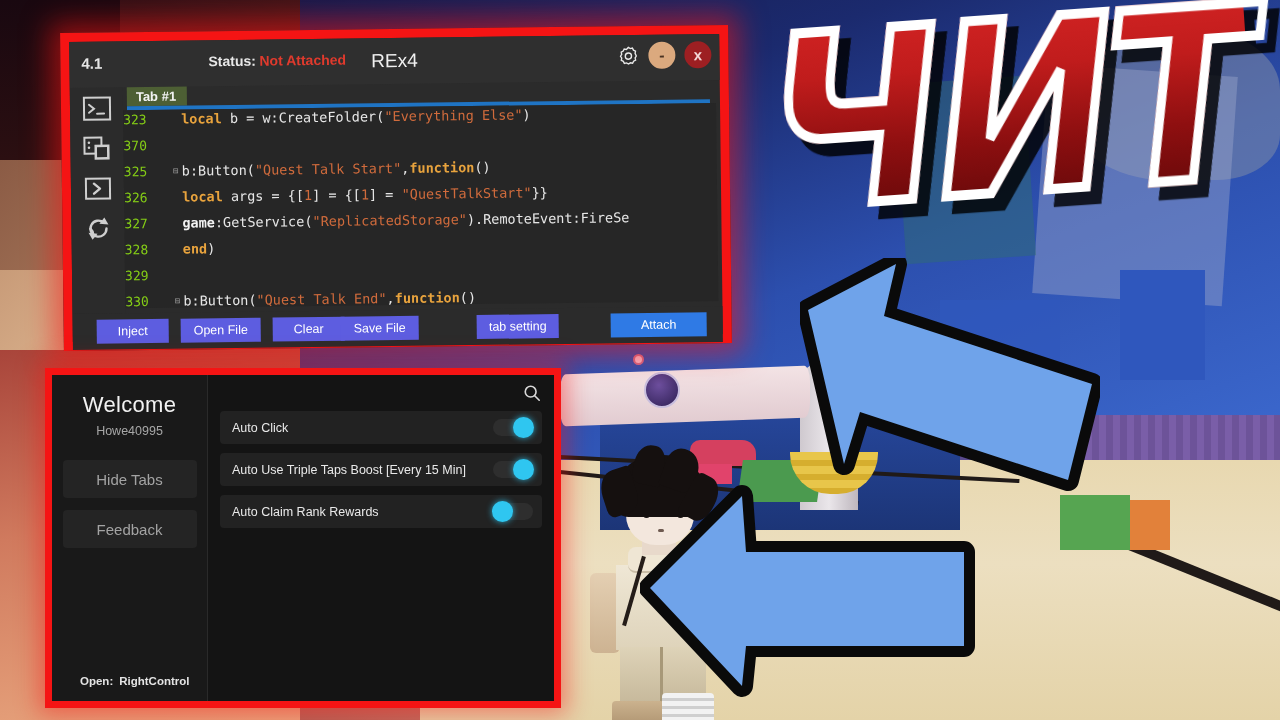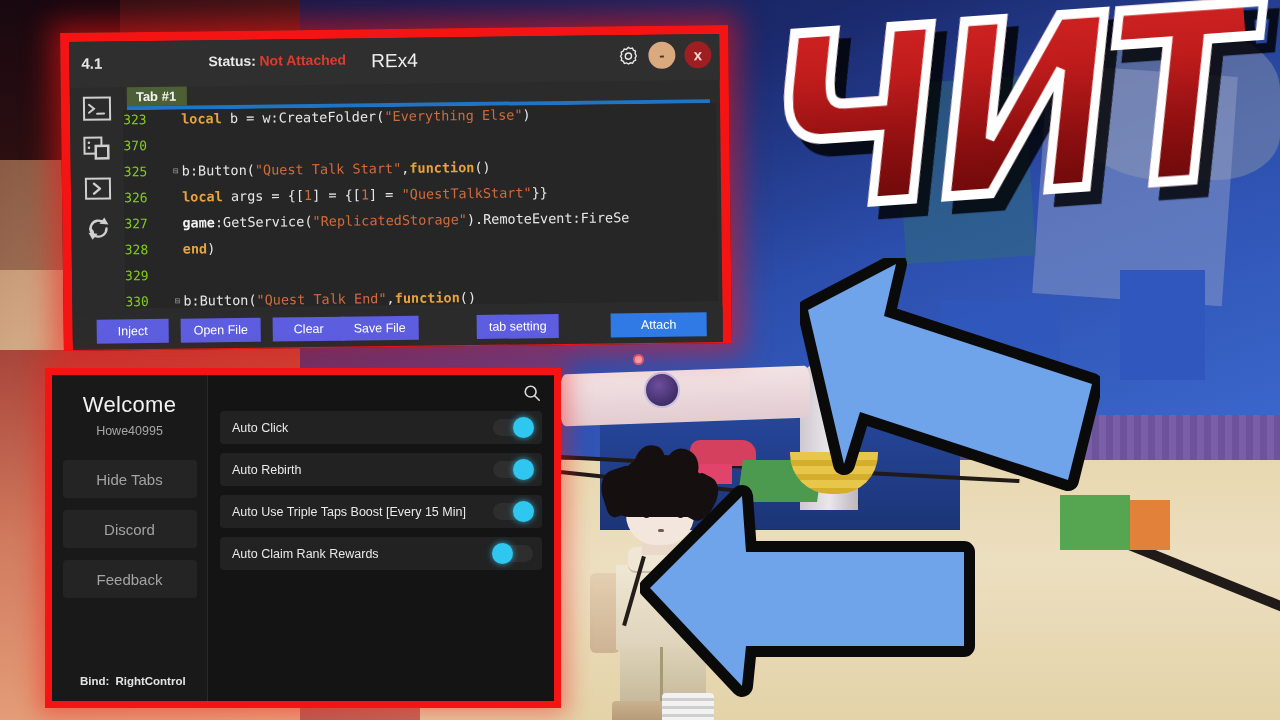--- a/index.html
+++ b/index.html
@@ -475,46 +475,39 @@
     </div>
 </div>
 
 <div id="hub">
   <div class="hub-inner">
     <div class="hub-side">
       <div class="hub-welcome">Welcome</div>
       <div class="hub-user">Howe40995</div>
       <div id="hub-navs">
           <div class="hub-navbtn" style="margin-top: 22px;">Hide Tabs</div>
-          <div class="hub-navbtn">Discord</div>
           <div class="hub-navbtn">Feedback</div>
         </div>
       <div class="hub-bind">
-        <span>Bind:</span><span>RightControl</span>
+        <span>Open:</span><span>RightControl</span>
       </div>
     </div>
     <div class="hub-main">
       <svg class="hub-searchbtn" viewBox="0 0 20 20">
         <circle cx="8.5" cy="8.5" r="6" fill="none" stroke="#d8d8d8" stroke-width="1.8"></circle>
         <path d="M13 13l5 5" stroke="#d8d8d8" stroke-width="1.8" stroke-linecap="round"></path>
       </svg>
       <div class="hub-list" id="hub-list">
           <div class="hub-row">
             <div class="hub-row-label">Auto Click</div>
             <div class="toggle on">
               <div class="knob"></div>
             </div>
           </div>
           <div class="hub-row">
-            <div class="hub-row-label">Auto Rebirth</div>
-            <div class="toggle on">
-              <div class="knob"></div>
-            </div>
-          </div>
-          <div class="hub-row">
             <div class="hub-row-label">Auto Use Triple Taps Boost [Every 15 Min]</div>
             <div class="toggle on">
               <div class="knob"></div>
             </div>
           </div>
           <div class="hub-row">
             <div class="hub-row-label">Auto Claim Rank Rewards</div>
             <div class="toggle mid">
               <div class="knob"></div>
             </div>

